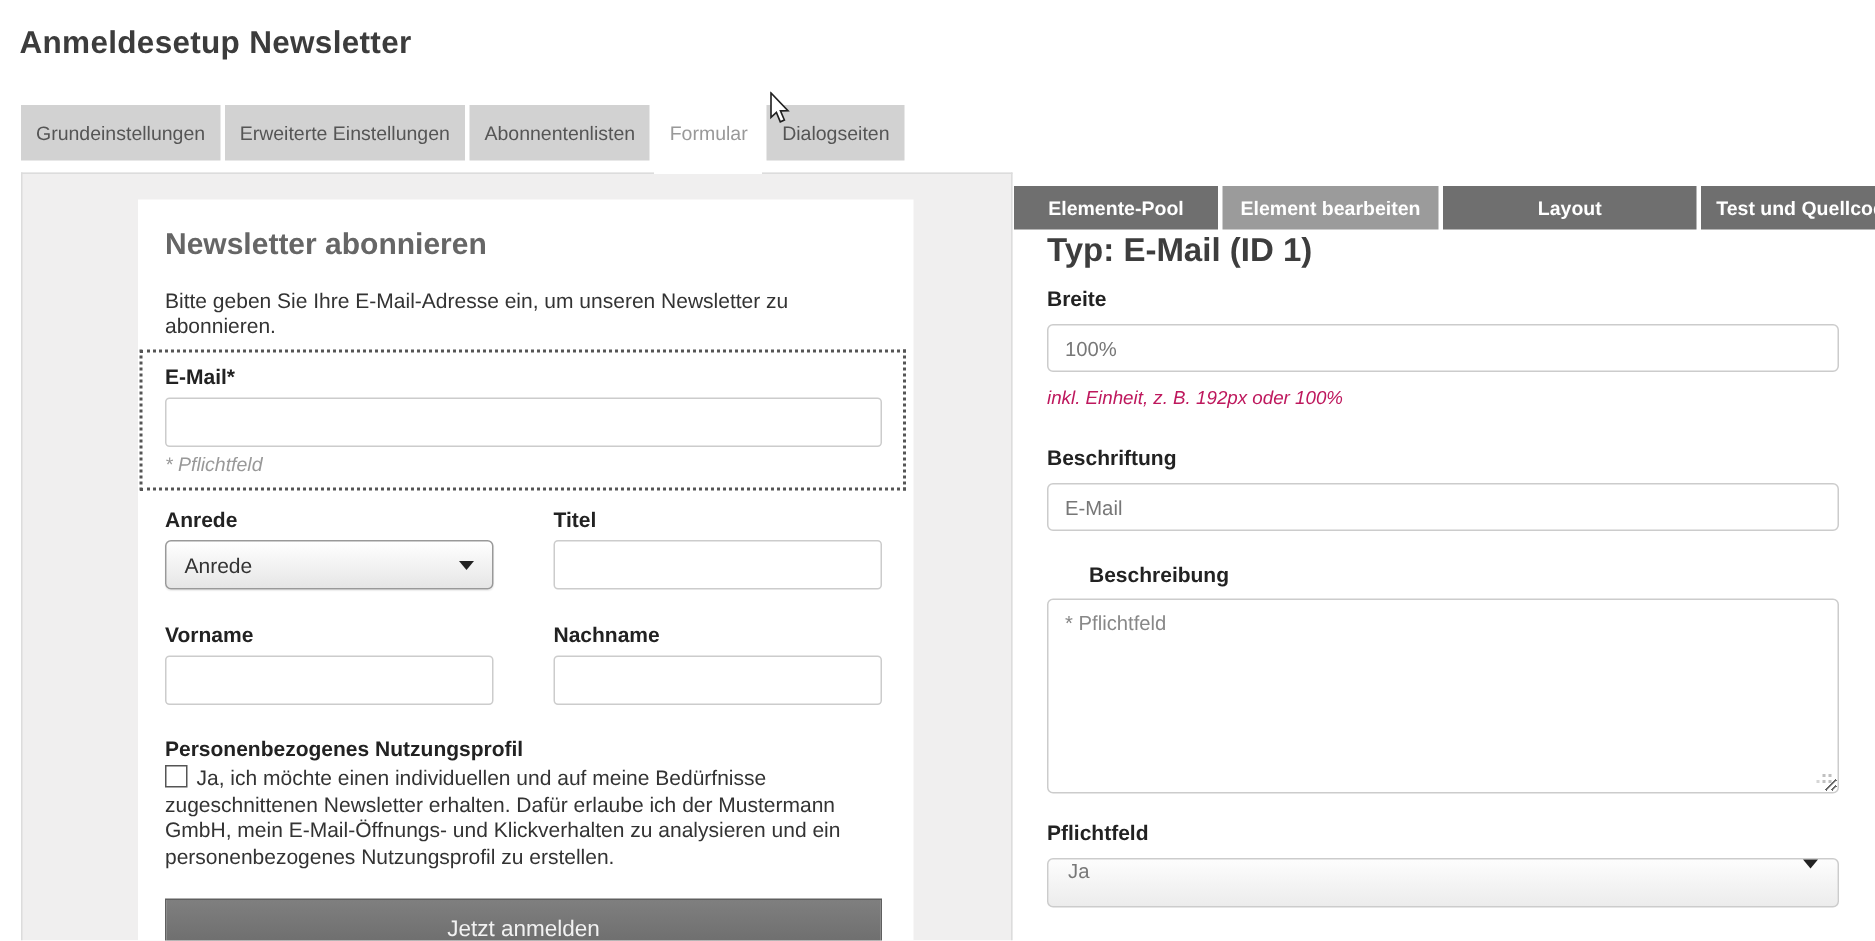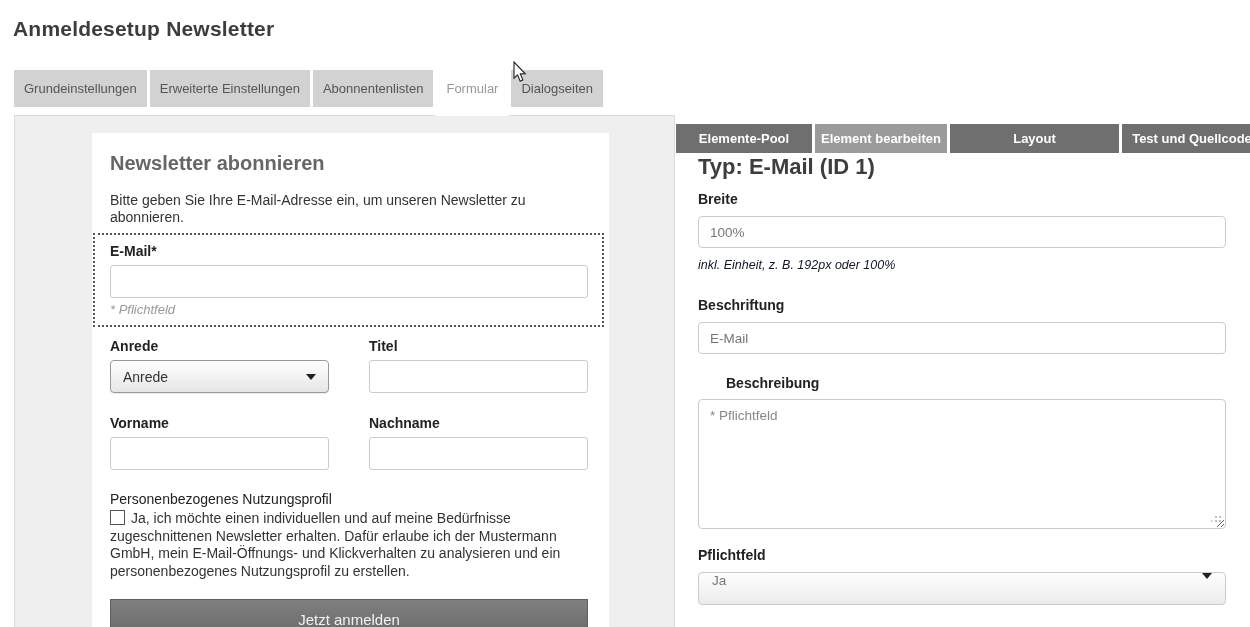--- a/index.html
+++ b/index.html
@@ -43,53 +43,53 @@
   .required-note{font-style:italic;color:#999;font-size:13px;margin-top:4px;}
   .fields-grid{display:grid;grid-template-columns:219px 219px;column-gap:40px;margin-top:11px;}
   .fcell.row2{margin-top:22px;}
   .fake-select{
     height:33px;box-sizing:border-box;margin-top:6px;
     border:1px solid #999;border-radius:4px;background:linear-gradient(#ffffff,#e6e6e6);
     display:flex;align-items:center;justify-content:space-between;
     padding:0 12px;font-size:14px;color:#333;box-shadow:0 1px 1px rgba(0,0,0,.08);cursor:default;
   }
   .caret{width:0;height:0;border-left:5px solid transparent;border-right:5px solid transparent;border-top:6px solid #222;}
-  .profil-label{font-size:14px;font-weight:normal;color:#222;margin-top:21px;}
+  .profil-label{font-size:14px;font-weight:bold;color:#222;margin-top:21px;}
   .consent{margin:3px 0 0;font-size:14px;color:#333;line-height:17.5px;}
   .checkbox{
     display:inline-block;width:13px;height:13px;border:1px solid #555;background:#fff;
     margin-right:6px;vertical-align:-2px;cursor:default;
   }
   .submit-btn{
     display:block;width:100%;margin-top:19px;height:40px;
     background:linear-gradient(#7f7f7f,#696969);border:1px solid #5f5f5f;
     color:#f2f2f2;font-size:15px;font-family:inherit;cursor:default;
   }
   
   .editor-panel{position:absolute;left:676px;top:124px;width:574px;height:503px;background:#fff;}
   .editor-tabs{display:flex;gap:3px;}
   .editor-tab{
     height:29px;line-height:29px;text-align:center;background:#6f6f6f;color:#fff;
     font-size:13px;font-weight:bold;white-space:nowrap;overflow:hidden;flex:none;cursor:default;
   }
   .editor-tab.t0{width:136px;}
-  .editor-tab.t1{width:132px;}
+  .editor-tab.t1{width:144px;}
   .editor-tab.t2{width:169px;}
   .editor-tab.t3{width:140px;}
   .editor-tab.active{background:#9b9b9b;}
   .editor-content{padding:0 24px 0 22px;}
   .editor-heading{margin:1px 0 0;font-size:22px;font-weight:bold;color:#3d3d3d;}
   .e-label{font-size:14px;font-weight:bold;color:#222;}
   .ml11{margin-top:11px;} .ml25{margin-top:25px;} .ml21{margin-top:21px;margin-left:28px;} .ml18{margin-top:18px;}
   .e-input{
     display:block;width:100%;box-sizing:border-box;height:32px;margin-top:9px;
     border:1px solid #ccc;border-radius:4px;padding:0 11px;
     font-size:13.5px;color:#777;font-family:inherit;background:#fff;
   }
-  .hint{font-style:italic;color:#0f172a;font-size:12.5px;margin-top:10px;}
+  .hint{font-style:italic;color:#be185d;font-size:12.5px;margin-top:10px;}
   .ta-wrap{position:relative;margin-top:8px;}
   .e-textarea{
     display:block;width:100%;box-sizing:border-box;height:130px;
     border:1px solid #ccc;border-radius:4px;padding:8px 11px;
     font-size:13.5px;color:#888;font-family:inherit;resize:vertical;background:#fff;
   }
   .grip{
     position:absolute;right:5px;bottom:7px;width:2px;height:2px;background:#c0c0c0;
     box-shadow:-4px 0 0 #c0c0c0,0 -4px 0 #c0c0c0,-4px -4px 0 #c0c0c0,-8px 0 0 #d6d6d6;
   }

